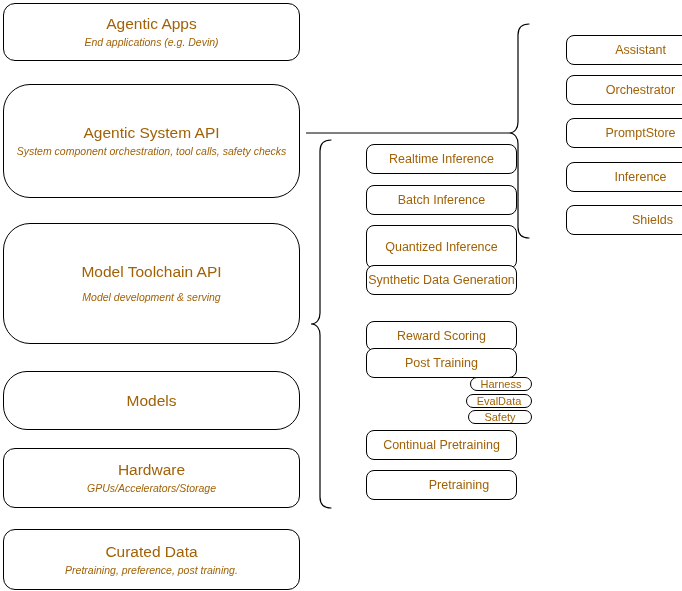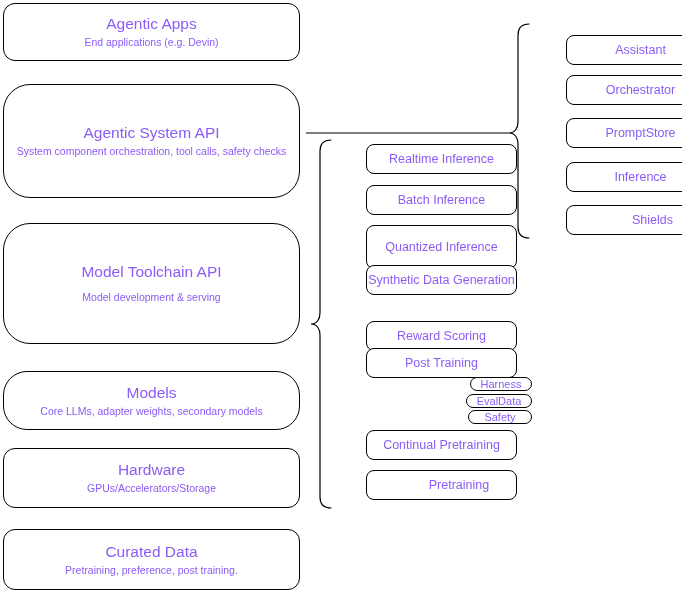--- a/index.html
+++ b/index.html
@@ -2,21 +2,21 @@
 <html><head>
 <meta charset="utf-8">
 <style>
   html, body { margin: 0; padding: 0; background: #ffffff; }
   .canvas {
     position: relative;
     width: 682px;
     height: 591px;
     background: #ffffff;
     font-family: "Liberation Sans", sans-serif;
-    color: #8b5cf6;
+    color: #a16207;
     overflow: hidden;
   }
   .overlay {
     position: absolute;
     left: 0; top: 0;
     width: 682px; height: 591px;
     pointer-events: none;
     z-index: 1;
   }
   .node {
@@ -31,21 +31,21 @@
     z-index: 2;
   }
   .stack-node {
     flex-direction: column;
     gap: 3px;
     border-radius: 12px;
     padding: 2px 4px;
   }
   .stack-node.big { border-radius: 27px; }
   .stack-node .title { font-size: 15.5px; line-height: 1.15; }
-  .stack-node .subtitle { font-size: 10.5px; line-height: 1.2; }
+  .stack-node .subtitle { font-size: 10.5px; line-height: 1.2; font-style: italic; }
   .chip {
     border-radius: 8px;
     font-size: 12.5px;
     white-space: nowrap;
     margin-left: 36px;
   }
   .pill {
     border-radius: 999px;
     font-size: 11px;
     line-height: 1;
@@ -74,21 +74,20 @@
     <div class="subtitle">System component orchestration, tool calls, safety checks</div>
   </div>
 
   <div class="node stack-node big" style="left:3px; top:223px; width:297px; height:121px;gap:10px;">
     <div class="title">Model Toolchain API</div>
     <div class="subtitle">Model development &amp; serving</div>
   </div>
 
   <div class="node stack-node" style="left:3px; top:371px; width:297px; height:59px;border-radius:24px;">
     <div class="title">Models</div>
-    <div class="subtitle">Core LLMs, adapter weights, secondary models</div>
   </div>
 
   <div class="node stack-node" style="left:3px; top:448px; width:297px; height:60px;">
     <div class="title">Hardware</div>
     <div class="subtitle">GPUs/Accelerators/Storage</div>
   </div>
 
   <div class="node stack-node" style="left:3px; top:529px; width:297px; height:61px;">
     <div class="title">Curated Data</div>
     <div class="subtitle">Pretraining, preference, post training.</div>

